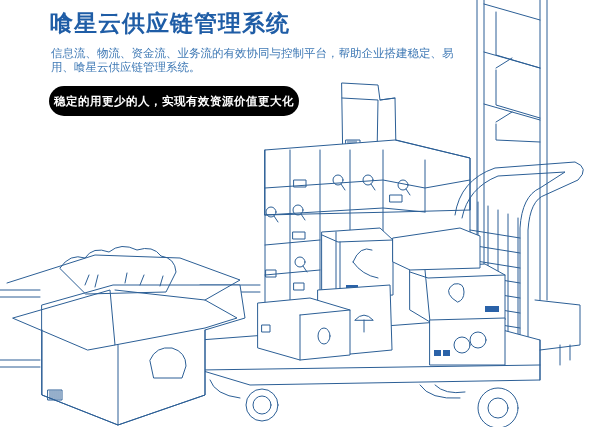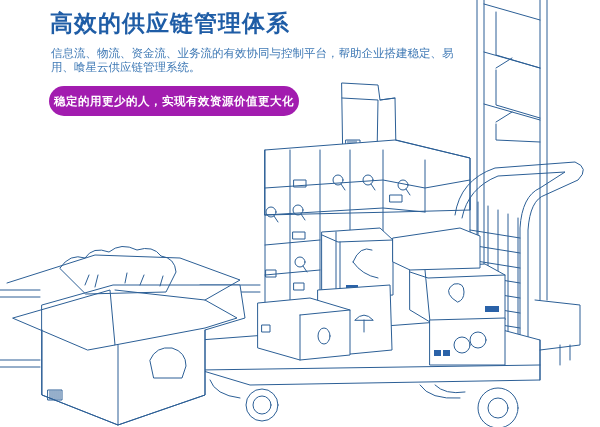--- a/index.html
+++ b/index.html
@@ -1,19 +1,19 @@
 <!DOCTYPE html>
 <html><head>
 <meta charset="utf-8">
 <style>
   html,body{margin:0;padding:0;background:#ffffff;}
   body{width:600px;height:427px;position:relative;overflow:hidden;font-family:"DejaVu Sans","Liberation Sans",sans-serif;}
   .title{position:absolute;left:50px;top:8px;font-size:23px;font-weight:bold;color:#1f5da6;letter-spacing:1px;white-space:nowrap;}
   .desc{position:absolute;left:51px;top:46px;width:410px;font-size:11.5px;line-height:14px;color:#3f79b5;}
-  .pill{position:absolute;left:49px;top:86px;width:250px;height:30px;border-radius:15px;background:#a21caf;color:#ffffff;font-size:11.5px;font-weight:bold;display:flex;align-items:center;justify-content:center;letter-spacing:0.5px;}
+  .pill{position:absolute;left:49px;top:86px;width:250px;height:30px;border-radius:15px;background:#000000;color:#ffffff;font-size:11.5px;font-weight:bold;display:flex;align-items:center;justify-content:center;letter-spacing:0.5px;}
   .art{position:absolute;left:0;top:0;width:600px;height:427px;}
   .art *{fill:none;stroke:#2c5f96;stroke-width:1;stroke-linejoin:round;stroke-linecap:round;}
   .art .solid{fill:#2a62a8;stroke:none;}
   .art .white{fill:#ffffff;}
 </style>
 </head>
 <body>
 
 <svg class="art" viewBox="0 0 600 427" xmlns="http://www.w3.org/2000/svg">
 
@@ -116,15 +116,15 @@
     <path d="M42 330 V395 L118 425 L118 345"></path>
     <path d="M118 425 L205 395 V330"></path>
     <path d="M60 268 q10 -15 25 -10 q8 -12 24 -6 q12 -10 28 -2 q16 -5 24 6 q14 2 15 16 l-10 20 l-80 2 z"></path>
     <path d="M85 285 l4 -10 M95 287 l3 -12 M125 283 l2 -10 M140 285 l4 -10 M160 286 l3 -10"></path>
     <path d="M150 360 q6 -14 22 -12 q14 4 14 18 l-4 12 l-28 0 z"></path>
     <rect x="48" y="390" width="14" height="10"></rect>
     <path d="M50 391 V399 M52 391 V399 M54 391 V399 M56 391 V399 M58 391 V399 M60 391 V399"></path>
   </g>
 </svg>
 
-<div class="title">高效的供应链管理体系</div>
+<div class="title">喰星云供应链管理系统</div>
 <div class="desc">信息流、物流、资金流、业务流的有效协同与控制平台，帮助企业搭建稳定、易用、喰星云供应链管理系统。</div>
 <div class="pill">稳定的用更少的人，实现有效资源价值更大化</div>
 
 </body></html>

